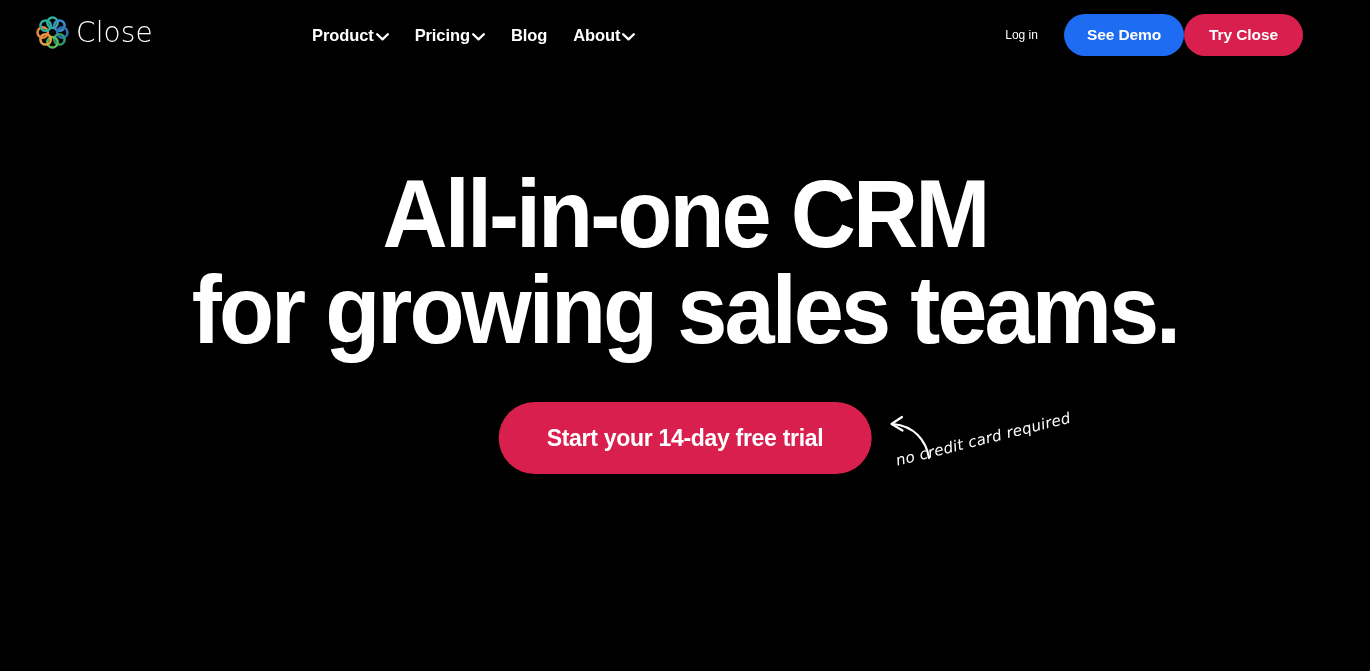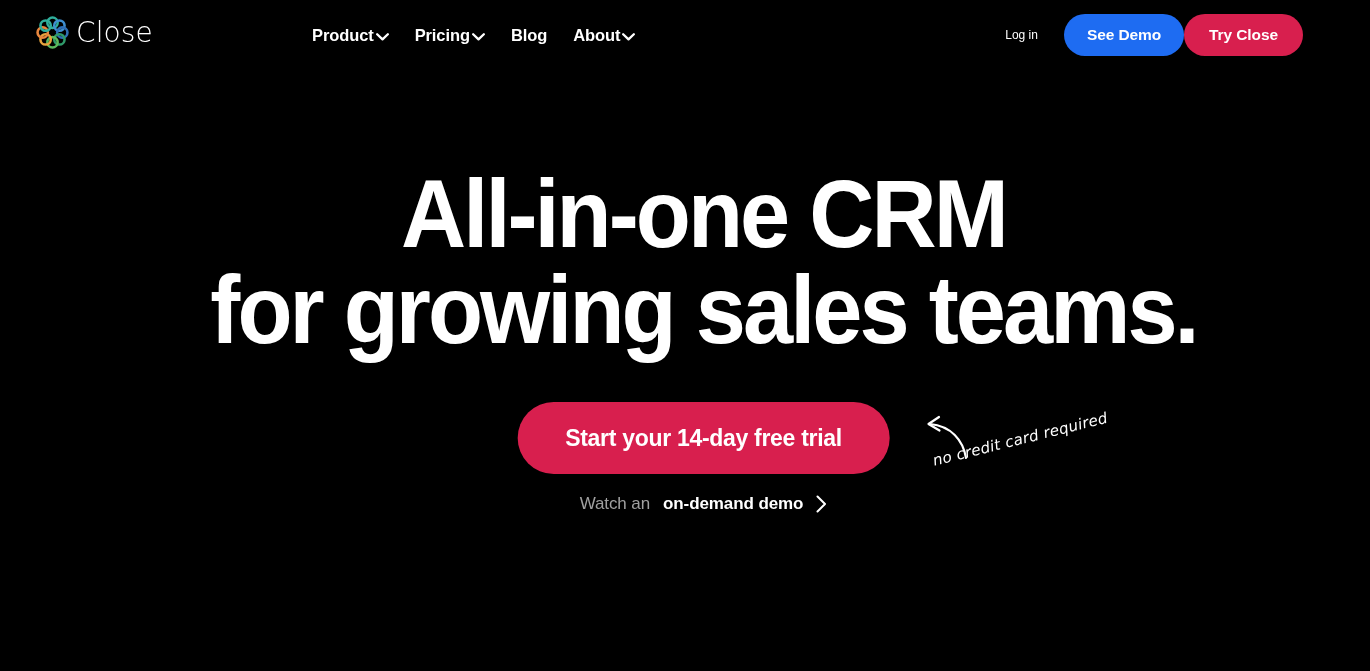--- a/index.html
+++ b/index.html
@@ -147,21 +147,20 @@
   }
 
   
   .hero {
     position: absolute;
     top: 70px;
     left: 0;
     width: 1370px;
     height: 601px;
     text-align: center;
-    padding-left: 37px;
   }
 
   .hero-title {
     margin: 0;
     padding-top: 96px;
     font-family: "Liberation Sans Narrow", "Liberation Sans", sans-serif;
     font-size: 97px;
     font-weight: bold;
     line-height: 0.99;
     letter-spacing: -3.2px;
@@ -358,25 +357,16 @@
       <div class="annotation">
         <svg class="annotation-arrow" viewBox="0 0 60 50" aria-hidden="true">
           <path d="M45 46 C 42 28, 30 14, 9 12" fill="none" stroke="#ffffff" stroke-width="2.2" stroke-linecap="round"></path>
           <path d="M18 5 L7.5 12 L18.5 18.5" fill="none" stroke="#ffffff" stroke-width="2.2" stroke-linecap="round" stroke-linejoin="round"></path>
         </svg>
         <span class="annotation-text">no credit card required</span>
       </div>
 
     </div>
 
-    <div class="demo-link-row">
-      <a class="demo-link" href="#">
-          <span>Watch an </span>
-          <span class="demo-strong">on-demand demo</span>
-          <svg class="chev-right" viewBox="0 0 11 18" aria-hidden="true">
-            <path d="M1.5 1.5 L9 9 L1.5 16.5" fill="none" stroke="#ffffff" stroke-width="2" stroke-linecap="round" stroke-linejoin="round"></path>
-          </svg>
-        </a>
-    </div>
 
   </section>
 
 </div>
 
 </body></html>

